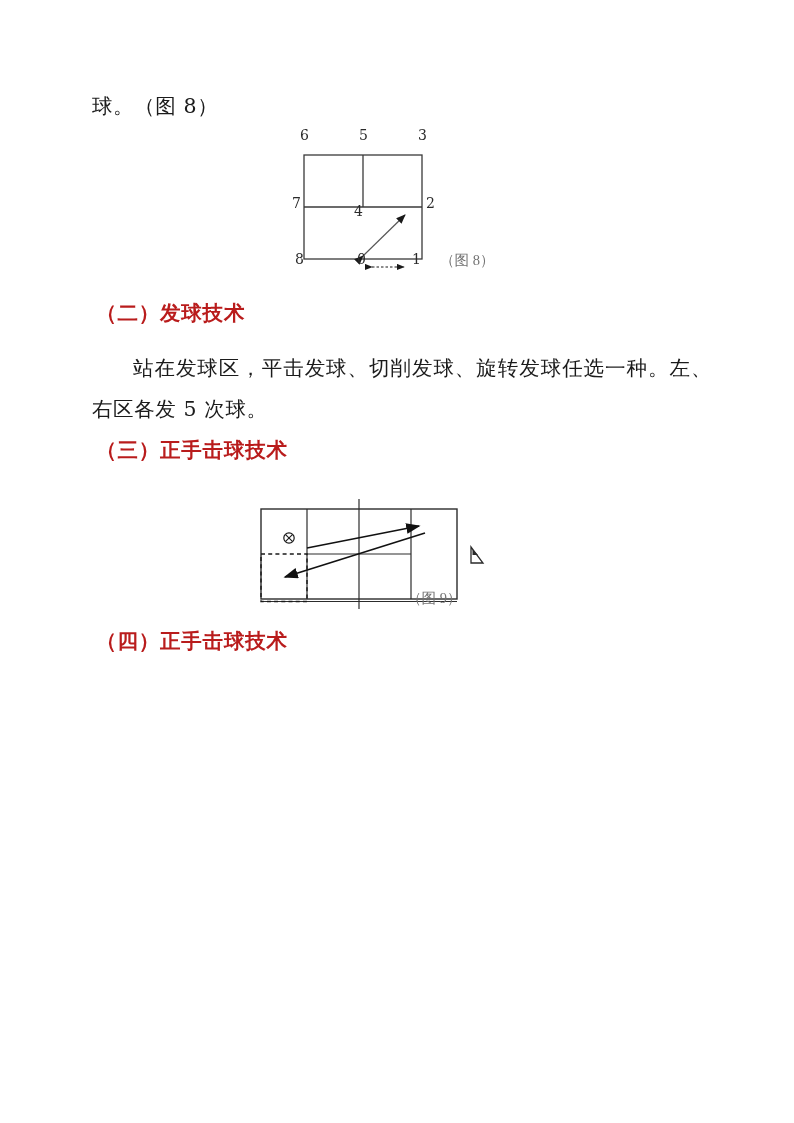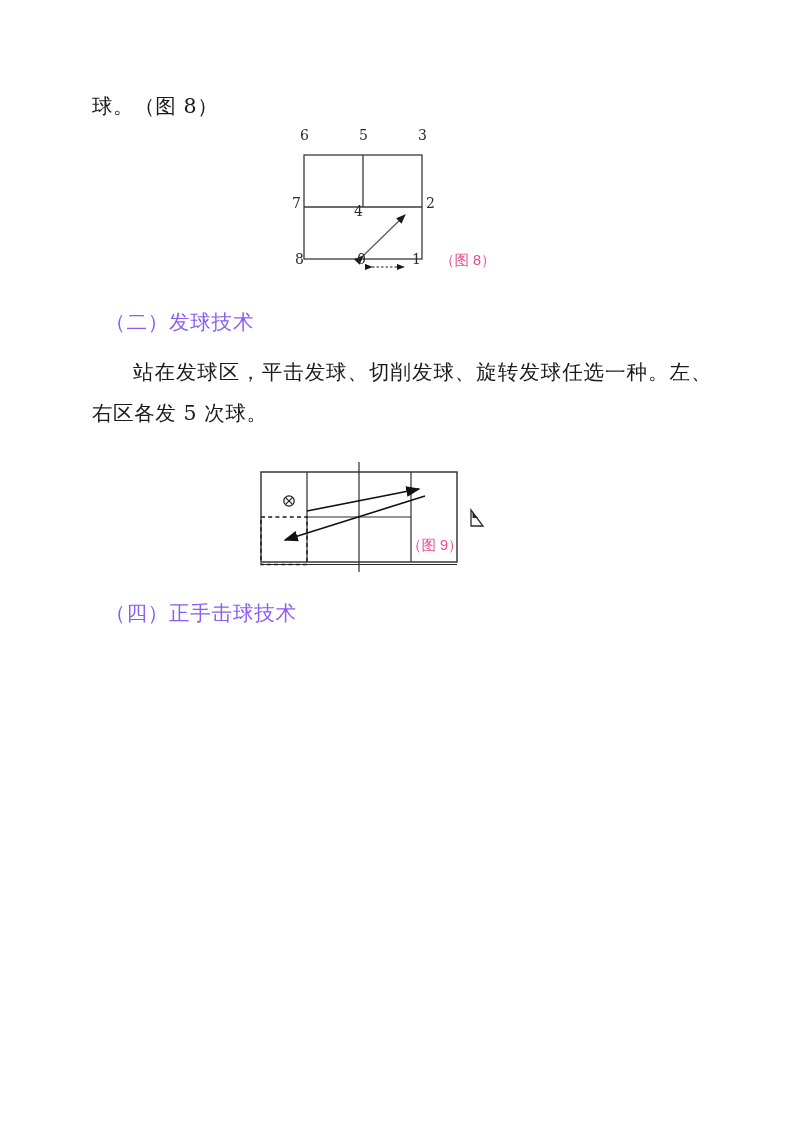--- a/index.html
+++ b/index.html
@@ -34,30 +34,30 @@
   
   .para {
     font-size: 20.5px;
     line-height: 41px;
     letter-spacing: 0.6px;
     text-align: justify;
     text-justify: inter-ideograph;
     color: #1b1b1b;
     margin: 0;
   }
-  .para.indent { text-indent: 2em; }
+  .para.indent { text-indent: 2em; margin-top: 14px; }
   .para.indent-1 { text-indent: 1.1em; }
 
   .heading {
     font-size: 20.5px;
     line-height: 41px;
-    font-weight: normal;
+    font-weight: bold;
     letter-spacing: 0.8px;
-    color: #8b5cf6;
-    margin: 9px;
+    color: #b91c1c;
+    margin: 0;
     text-indent: 0.2em;
     font-family: "DejaVu Sans", "Liberation Sans", sans-serif;
   }
 
   .spacer-sm { height: 14px; }
   .spacer-md { height: 22px; }
 
   
   .figure-block {
     position: relative;
@@ -68,23 +68,23 @@
     height: 152px;
   }
   .fig9-wrap {
     position: relative;
     height: 128px;
   }
 
   .fig-caption {
     position: absolute;
     font-size: 14.5px;
-    color: #ec4899;
+    color: #737373;
     white-space: nowrap;
-    font-family: Liberation Sans, sans-serif;
+    font-family: Liberation Serif, serif;
   }
 
   .fig-label {
     position: absolute;
     font-size: 14px;
     color: #2a2a2a;
     white-space: nowrap;
     font-family: "DejaVu Serif", "Liberation Serif", serif;
   }
 
@@ -138,20 +138,21 @@
 
       <span class="fig-caption" style="left:348px; top:124px;">（图 8）</span>
     </div>
 
     <div class="spacer-sm"></div>
 
 
     <p class="heading">（二）发球技术</p>
     <p class="para indent">站在发球区，平击发球、切削发球、旋转发球任选一种。左、右区各发 5 次球。</p>
 
+    <p class="heading">（三）正手击球技术</p>
 
     <div class="spacer-md"></div>
 
     <div class="figure-block fig9-wrap">
 
       <svg class="fig9-svg" width="260" height="118" viewBox="0 0 260 118">
         <defs>
           <marker id="ah9" markerWidth="10" markerHeight="10" refX="8" refY="3.4" orient="auto">
             <path d="M0,0 L9,3.4 L0,6.8 z" fill="#111"></path>
           </marker>
@@ -182,19 +183,19 @@
         <line x1="60" y1="51" x2="172" y2="29" stroke="#111" stroke-width="1.6" marker-end="url(#ah9)"></line>
 
         <line x1="178" y1="36" x2="38" y2="80" stroke="#111" stroke-width="1.6" marker-end="url(#ah9b)"></line>
 
         <g>
           <path d="M224,50 L224,66 L236,66 z" fill="none" stroke="#2a2a2a" stroke-width="1.3"></path>
           <path d="M225.5,52.5 L225.5,58 L231,58 z" fill="#2a2a2a"></path>
         </g>
       </svg>
 
-      <span class="fig-caption" style="left:315px; top:80px;">（图 9）</span>
+      <span class="fig-caption" style="left:315px; top:96px;">（图 9）</span>
     </div>
 
     <p class="heading">（四）正手击球技术</p>
 
   </div>
 </div>
 
 </body></html>

